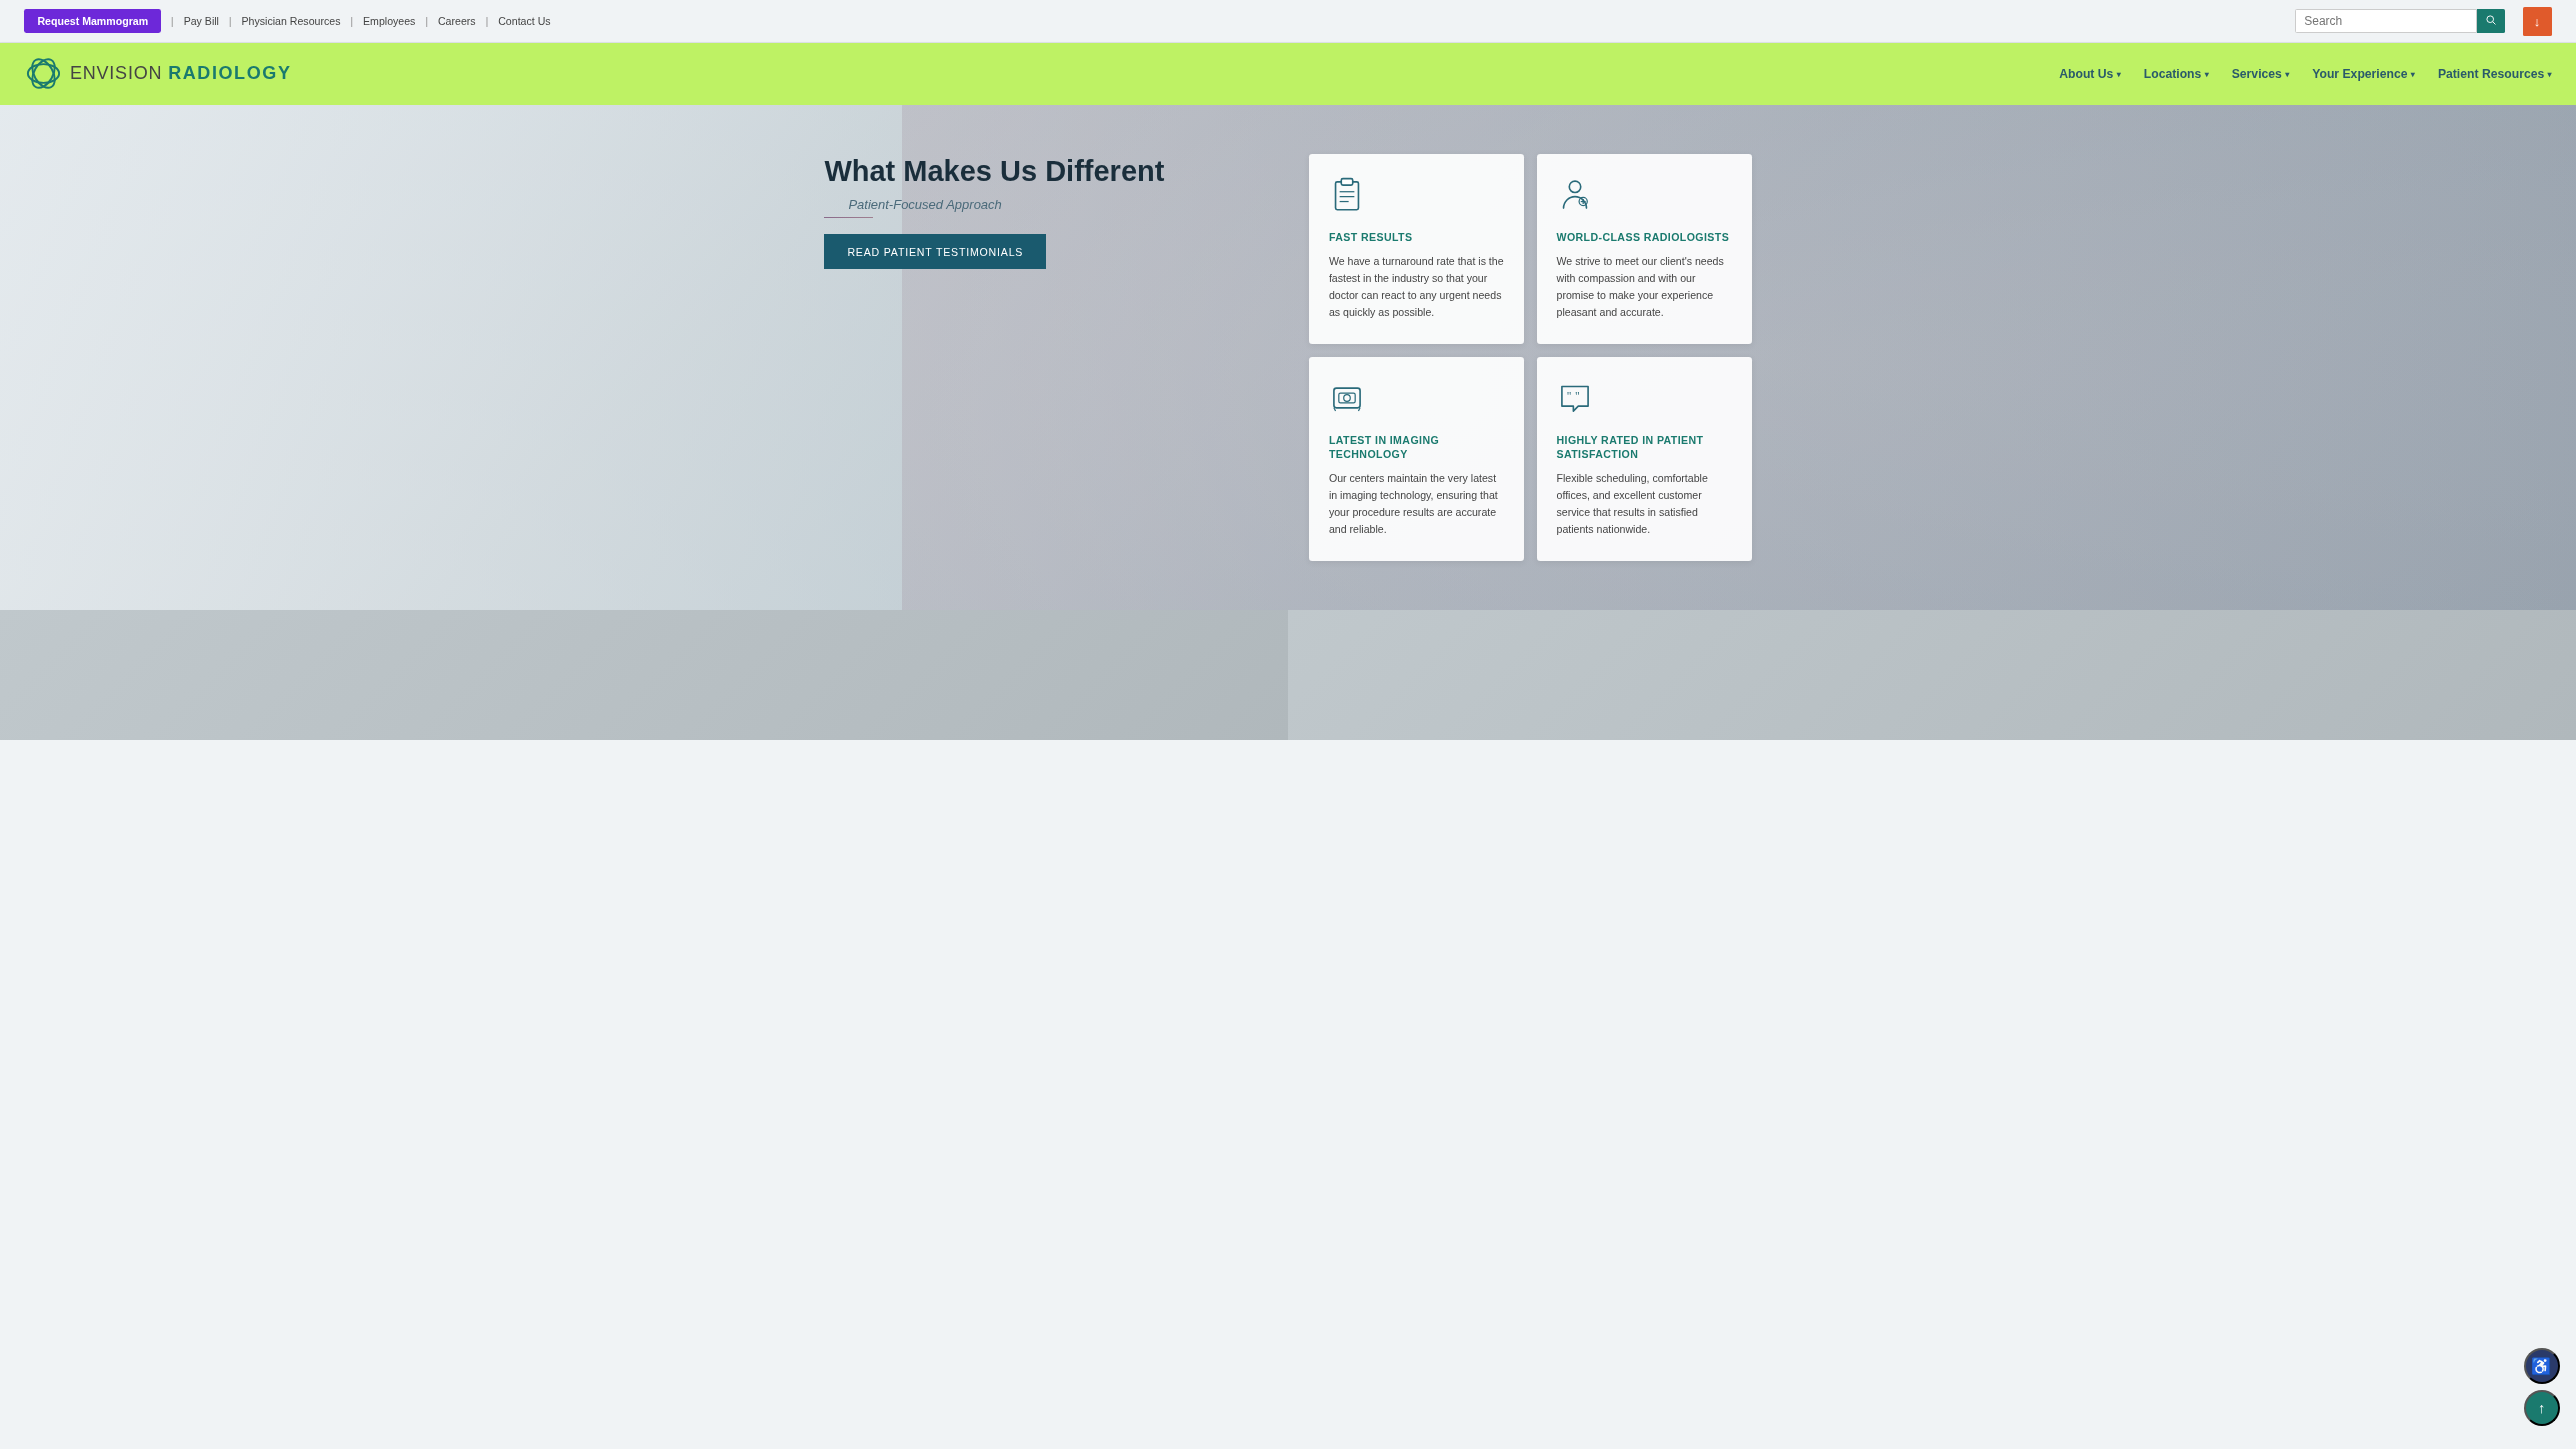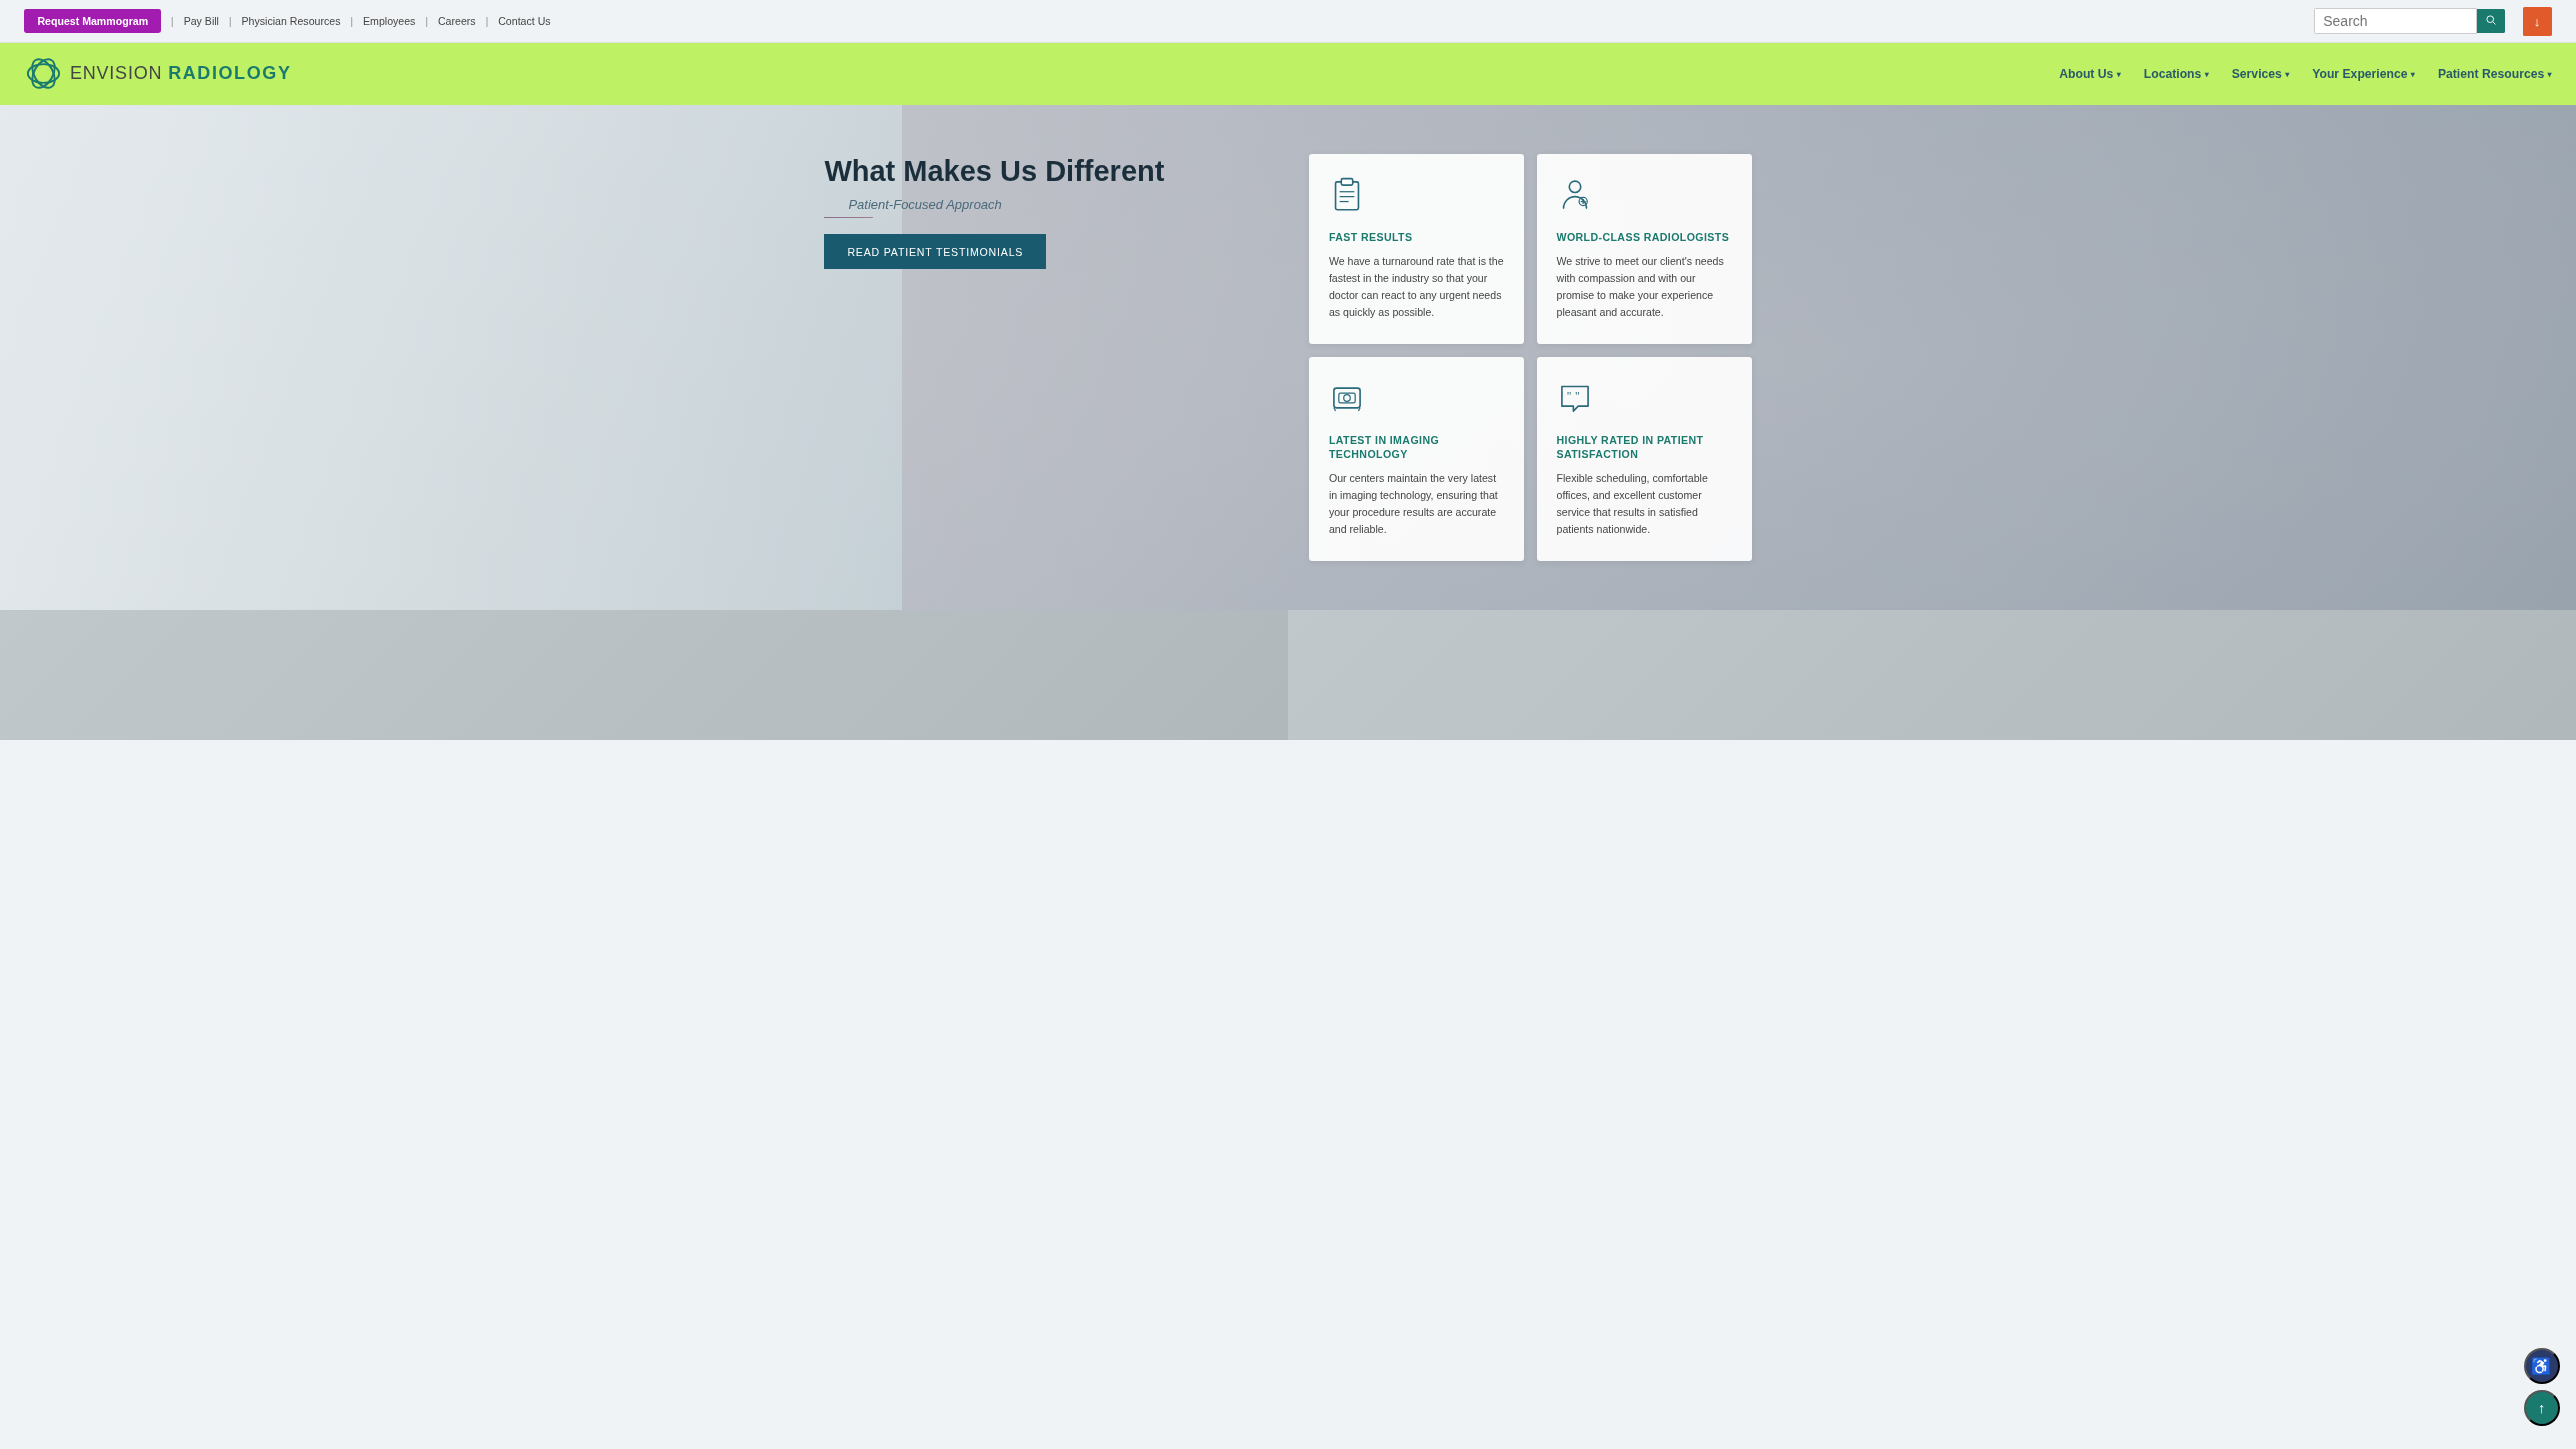--- a/index.html
+++ b/index.html
@@ -8,21 +8,21 @@
     
     .utility-bar {
       background: #f0f3f5;
       padding: 6.5px 24.4px;
       display: flex;
       align-items: center;
       gap: 9.8px;
       border-bottom: 0.8px solid #dde2e6;
     }
     .utility-bar .request-btn {
-      background: #a21caf;
+      background: #6d28d9;
       color: #fff;
       border: none;
       padding: 5.7px 13px;
       font-size: 10.6px;
       font-weight: bold;
       border-radius: 2.4px;
       cursor: pointer;
       white-space: nowrap;
     }
     .utility-bar .separator {
@@ -36,22 +36,22 @@
       cursor: pointer;
     }
     .utility-bar .search-wrap {
       margin-left: auto;
       display: flex;
       align-items: center;
     }
     .utility-bar .search-wrap input {
       border: 0.8px solid #ccc;
       padding: 4.1px 8.1px;
-      font-size: 14px;
-      width: 163px;
+      font-size: 12px;
+      width: 182px;
       outline: none;
       border-radius: 1.6px 0 0 1.6px;
     }
     .utility-bar .search-wrap button {
       background: #1a7a6e;
       border: none;
       padding: 4.9px 8.1px;
       cursor: pointer;
       border-radius: 0 1.6px 1.6px 0;
       color: #fff;

